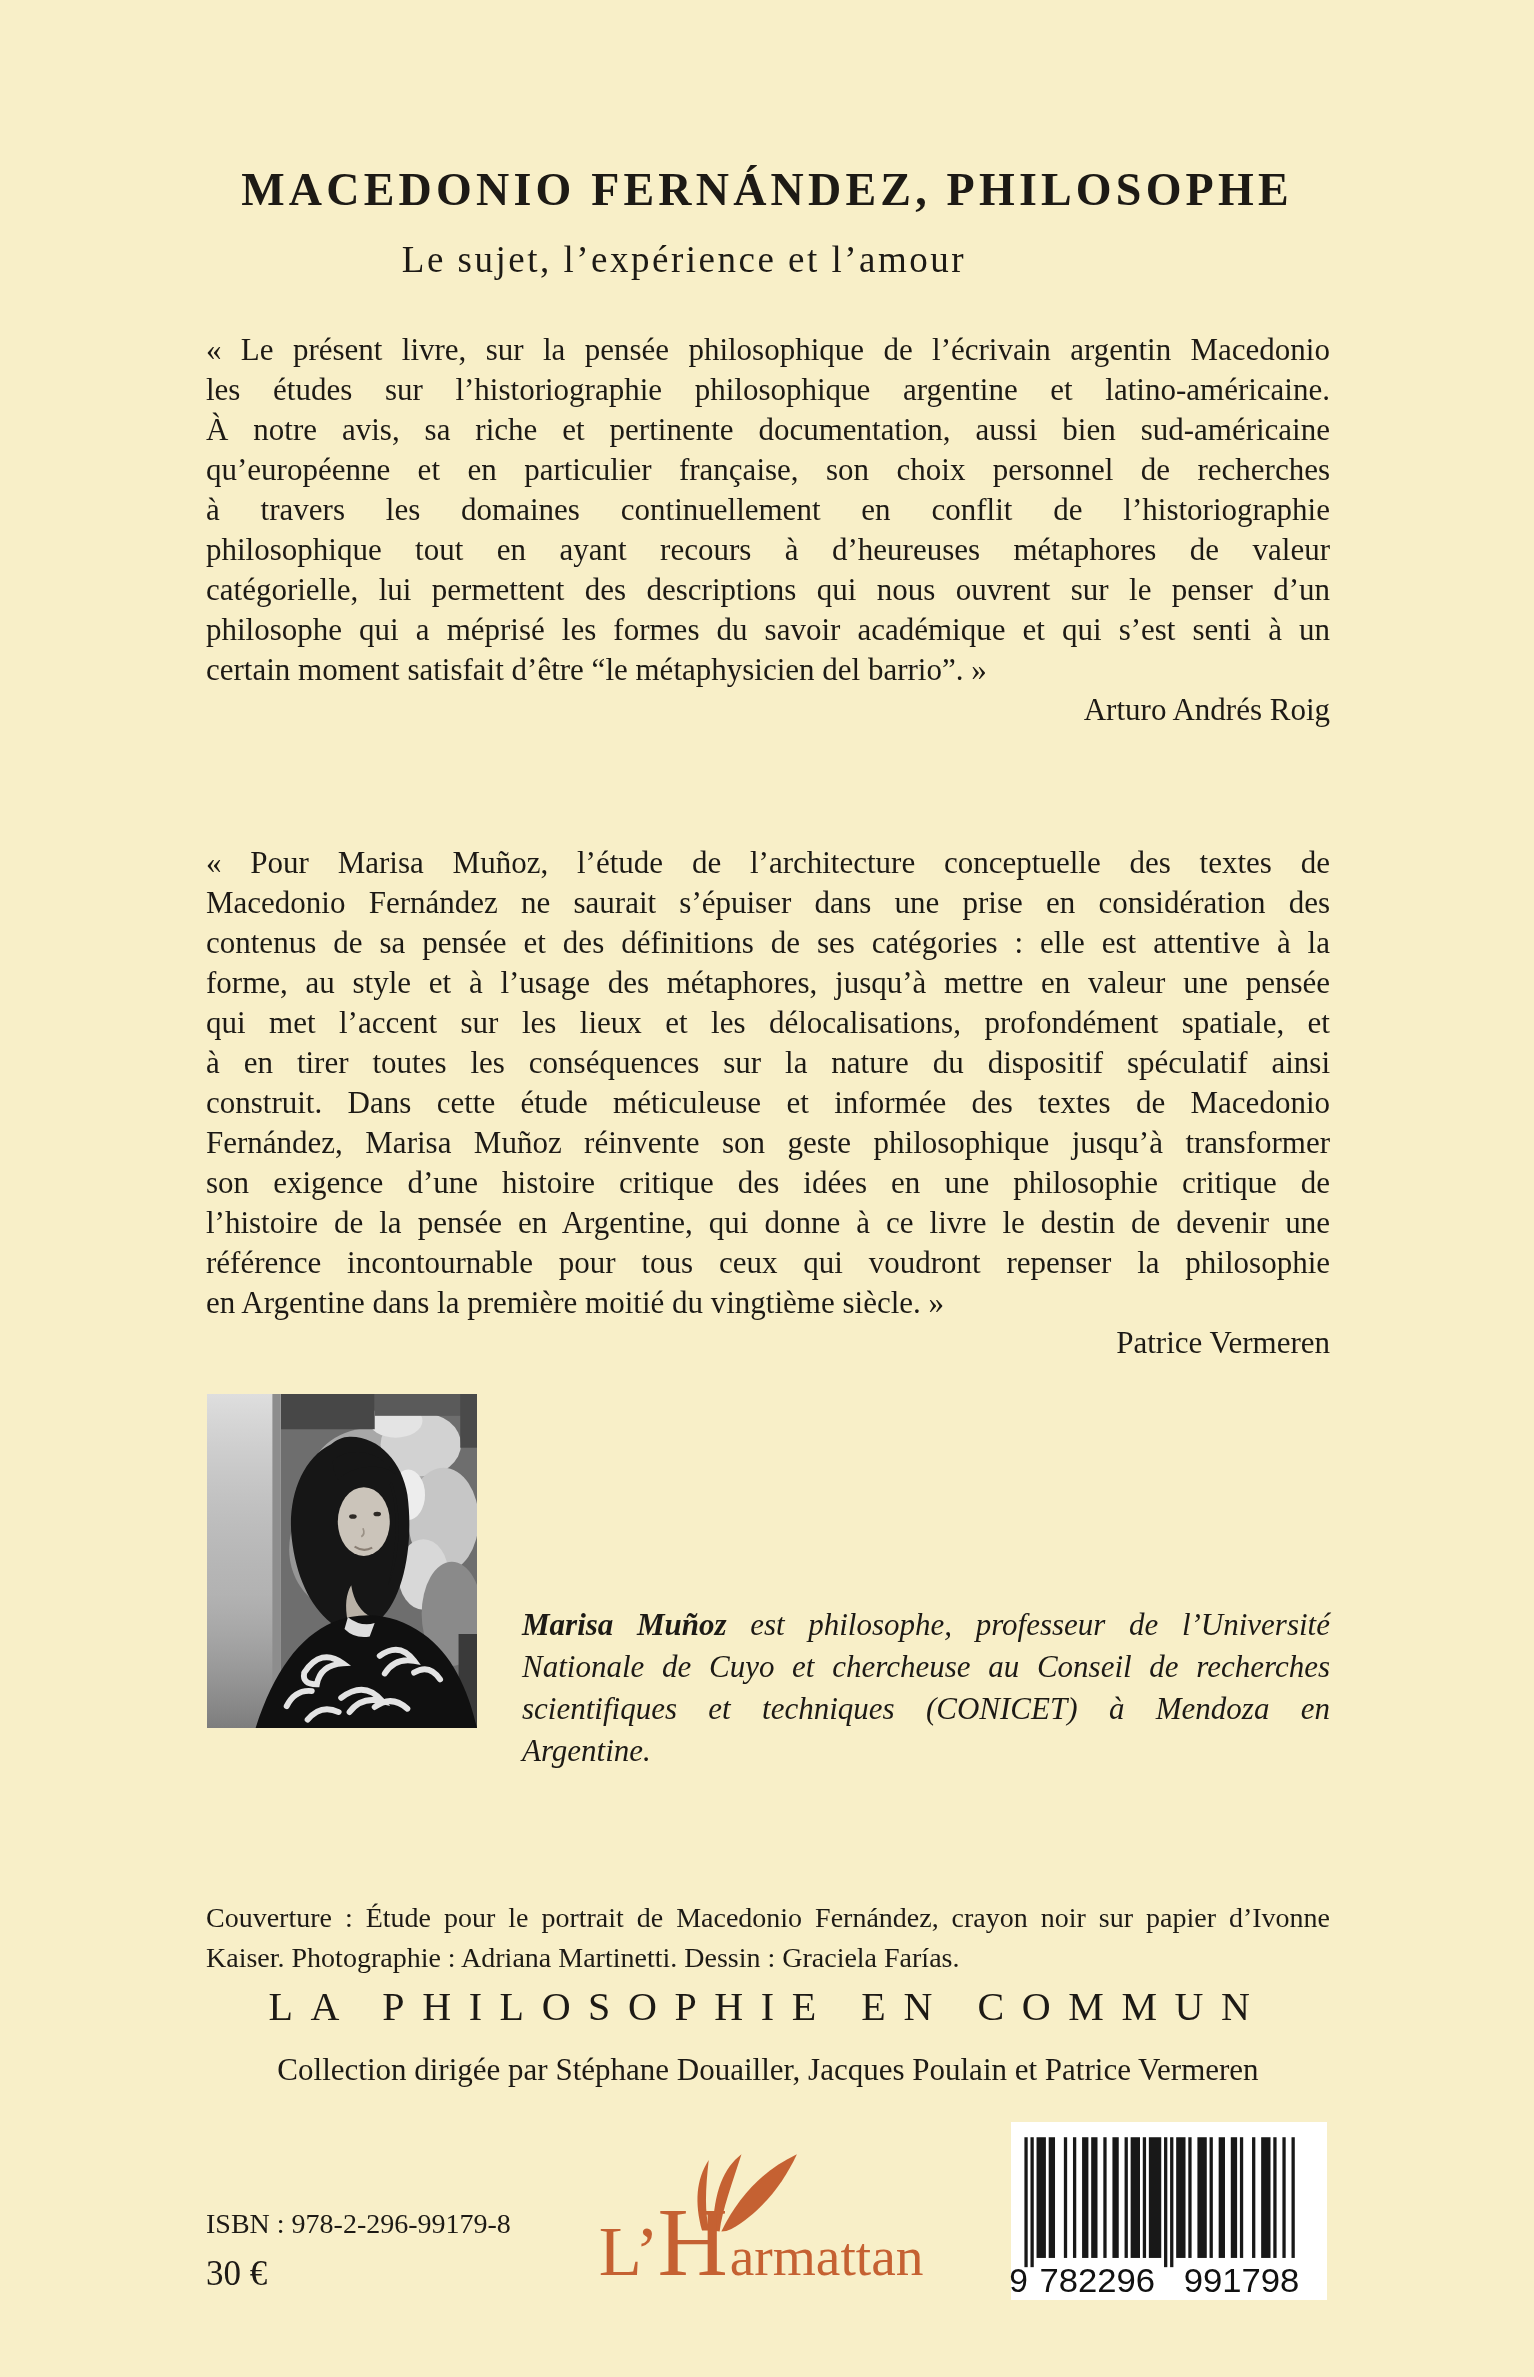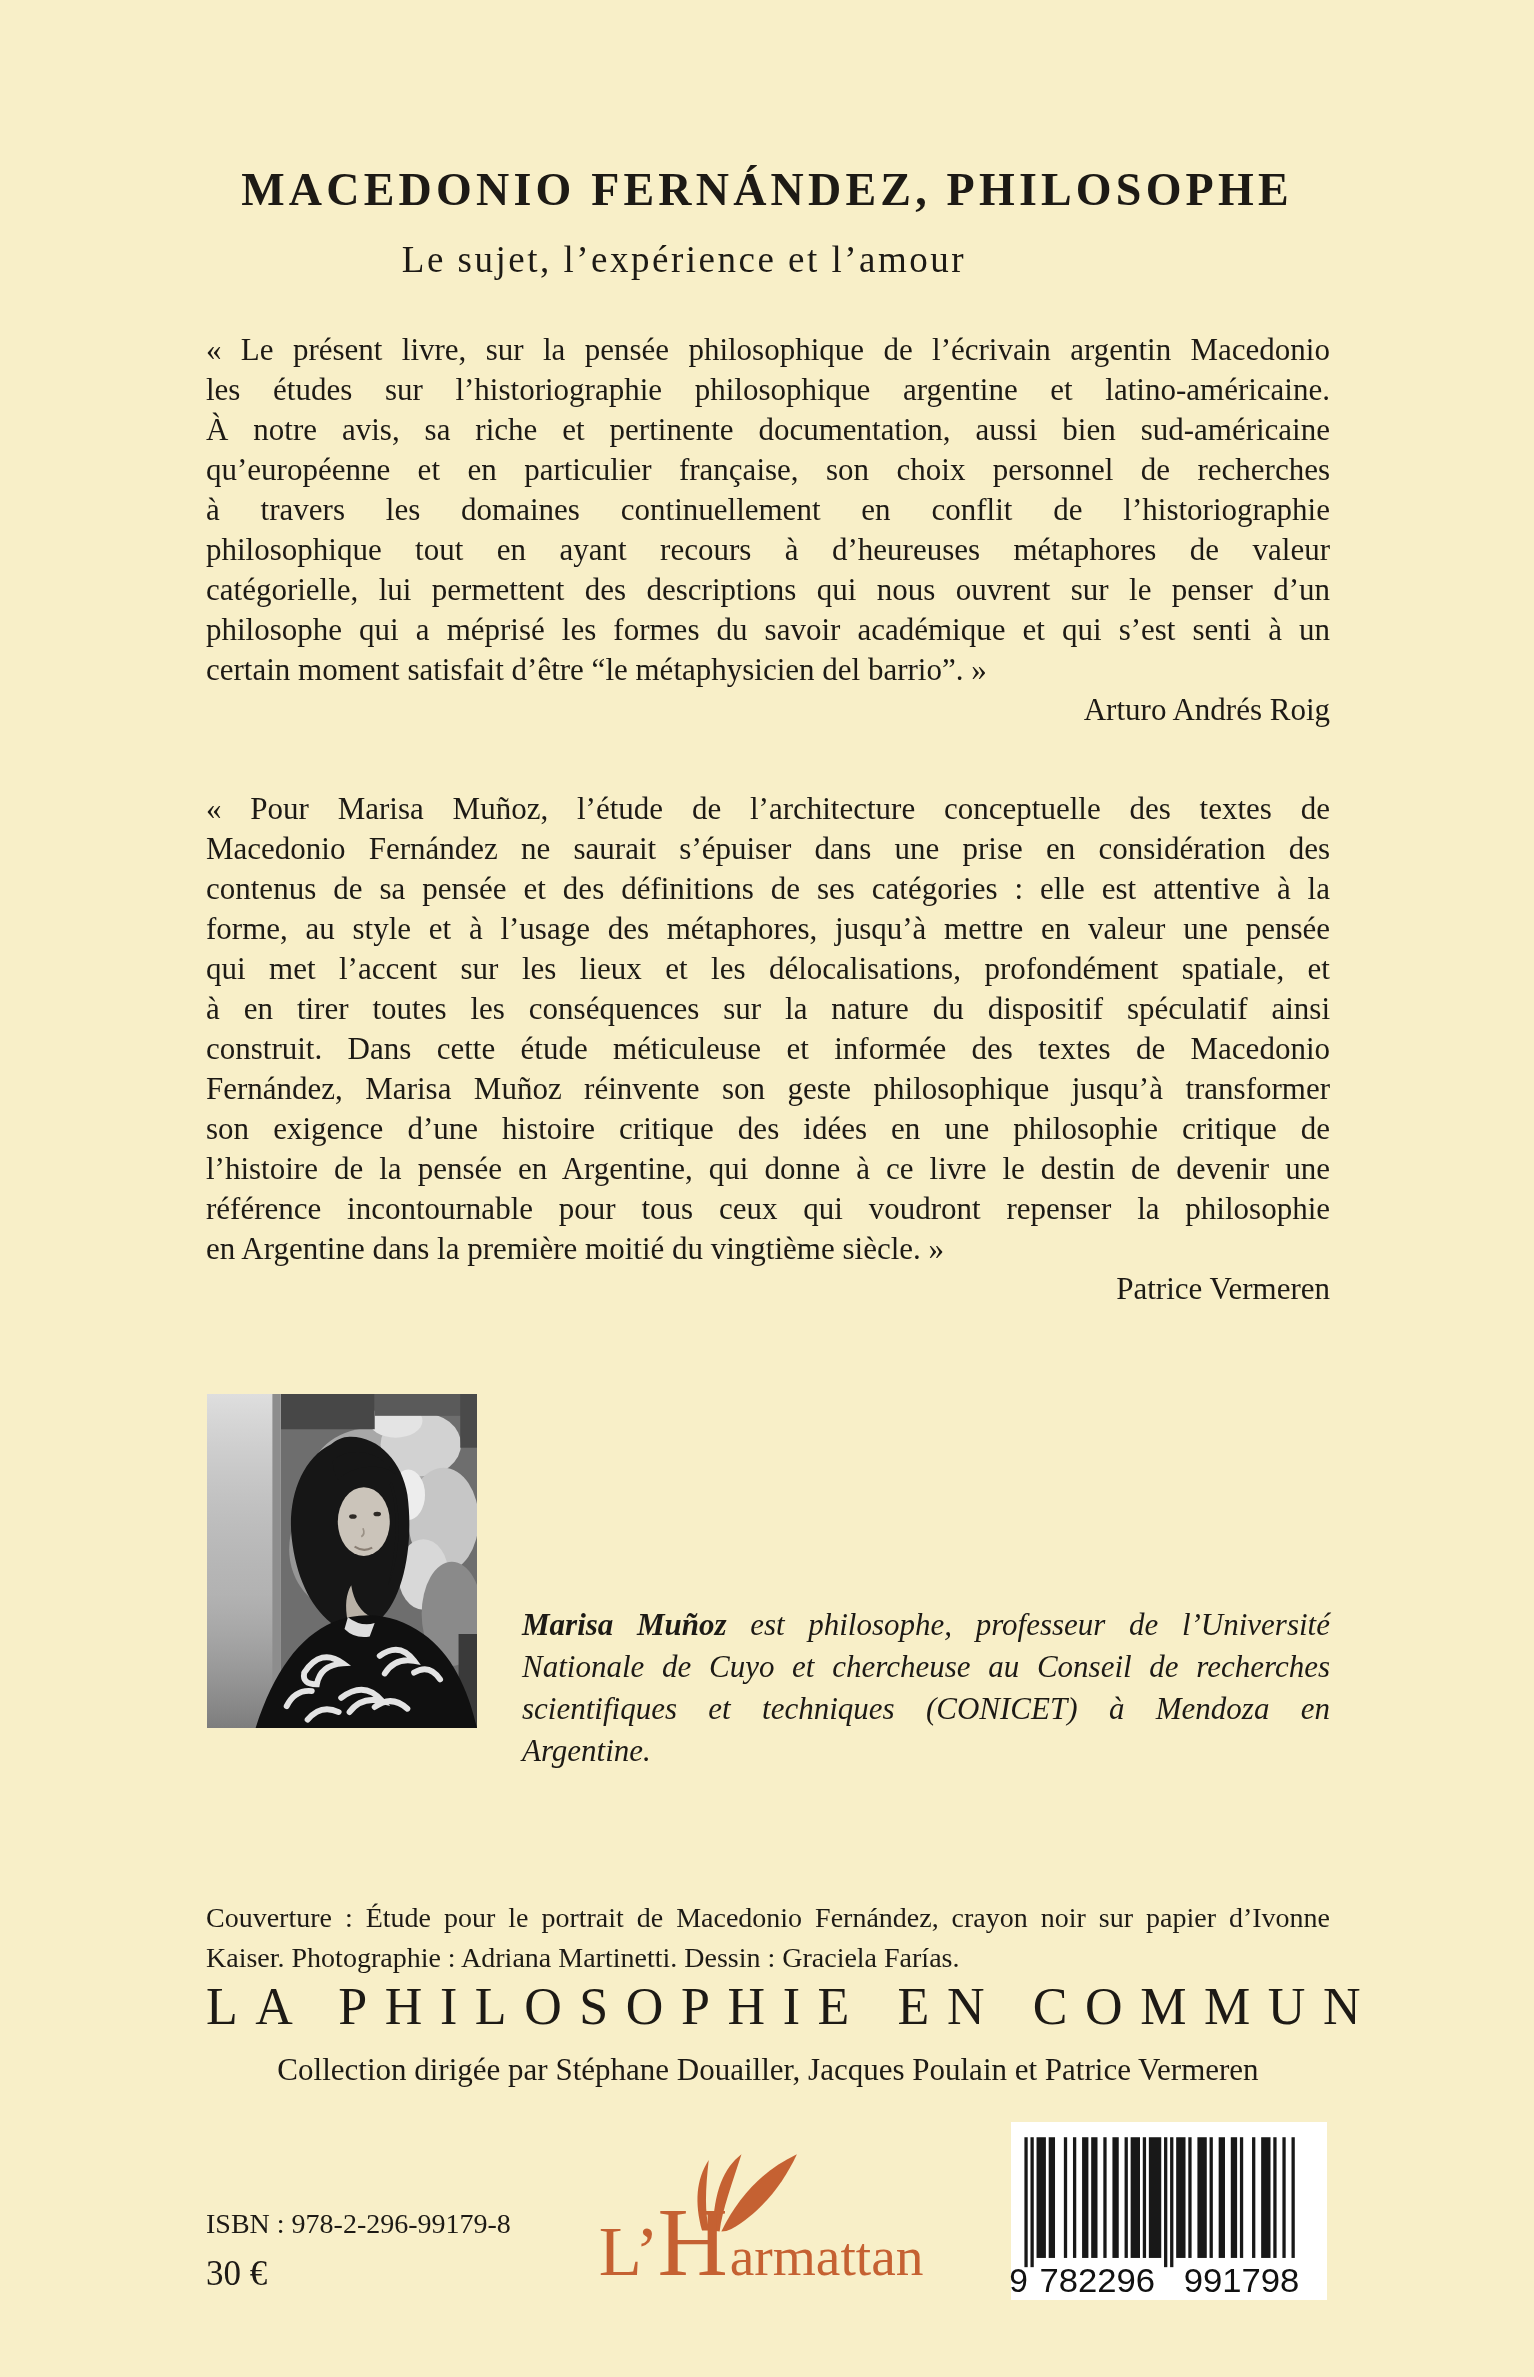--- a/index.html
+++ b/index.html
@@ -16,35 +16,35 @@
     left:0;top:163px;width:1534px;
     text-align:center;font-weight:bold;
     font-size:46px;line-height:54px;letter-spacing:4.2px;
   }
   #subtitle{
     left:0;top:238px;width:1368px;
     text-align:center;font-size:37px;line-height:44px;letter-spacing:2.5px;
   }
   .textblock{left:206px;width:1124px;font-size:31px;line-height:40px;}
   #quote1{top:330px;}
-  #quote2{top:789px;}
+  #quote2{top:843px;}
   .jline{text-align:justify;text-align-last:justify;text-justify:inter-word;}
   .jline.last{text-align:left;text-align-last:left;}
   .attr{text-align:right;}
   #photo{left:207px;top:1394px;width:270px;height:334px;}
   #photo svg{display:block;width:100%;height:100%;}
   #bio{
     left:522px;top:1604px;width:808px;
     font-size:31px;line-height:42px;font-style:italic;
   }
   .bio-name{font-weight:bold;}
   #credits{top:1898px;font-size:28px;line-height:40px;}
   #collection-title{
     left:206px;top:1982px;width:1124px;
-    text-align:center;font-size:52px;line-height:50px;
+    text-align:center;font-size:40px;line-height:50px;
     letter-spacing:17.6px;white-space:nowrap;
   }
   #collection-subtitle{
     left:206px;top:2050px;width:1124px;
     text-align:center;font-size:31px;line-height:39px;
   }
   #isbn{left:206px;top:2205px;font-size:28px;line-height:37px;}
   #price{left:206px;top:2252px;font-size:35px;line-height:44px;}
   #logo{left:587px;top:2149px;width:361px;height:143px;}
   #logo svg{display:block;width:100%;height:100%;overflow:visible;}

